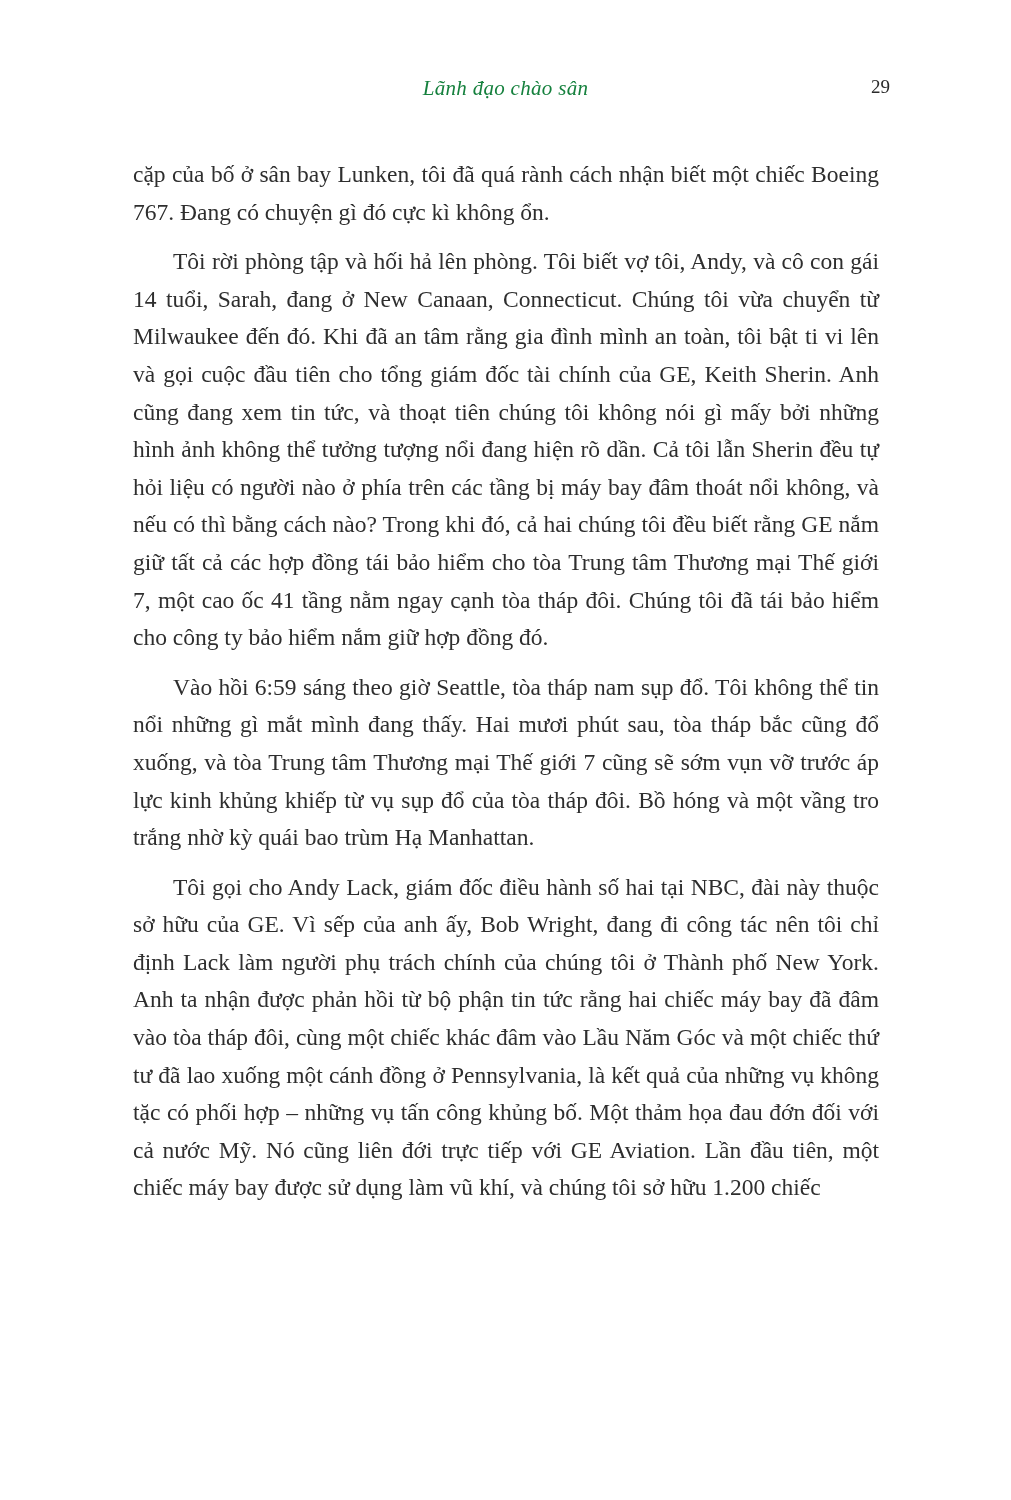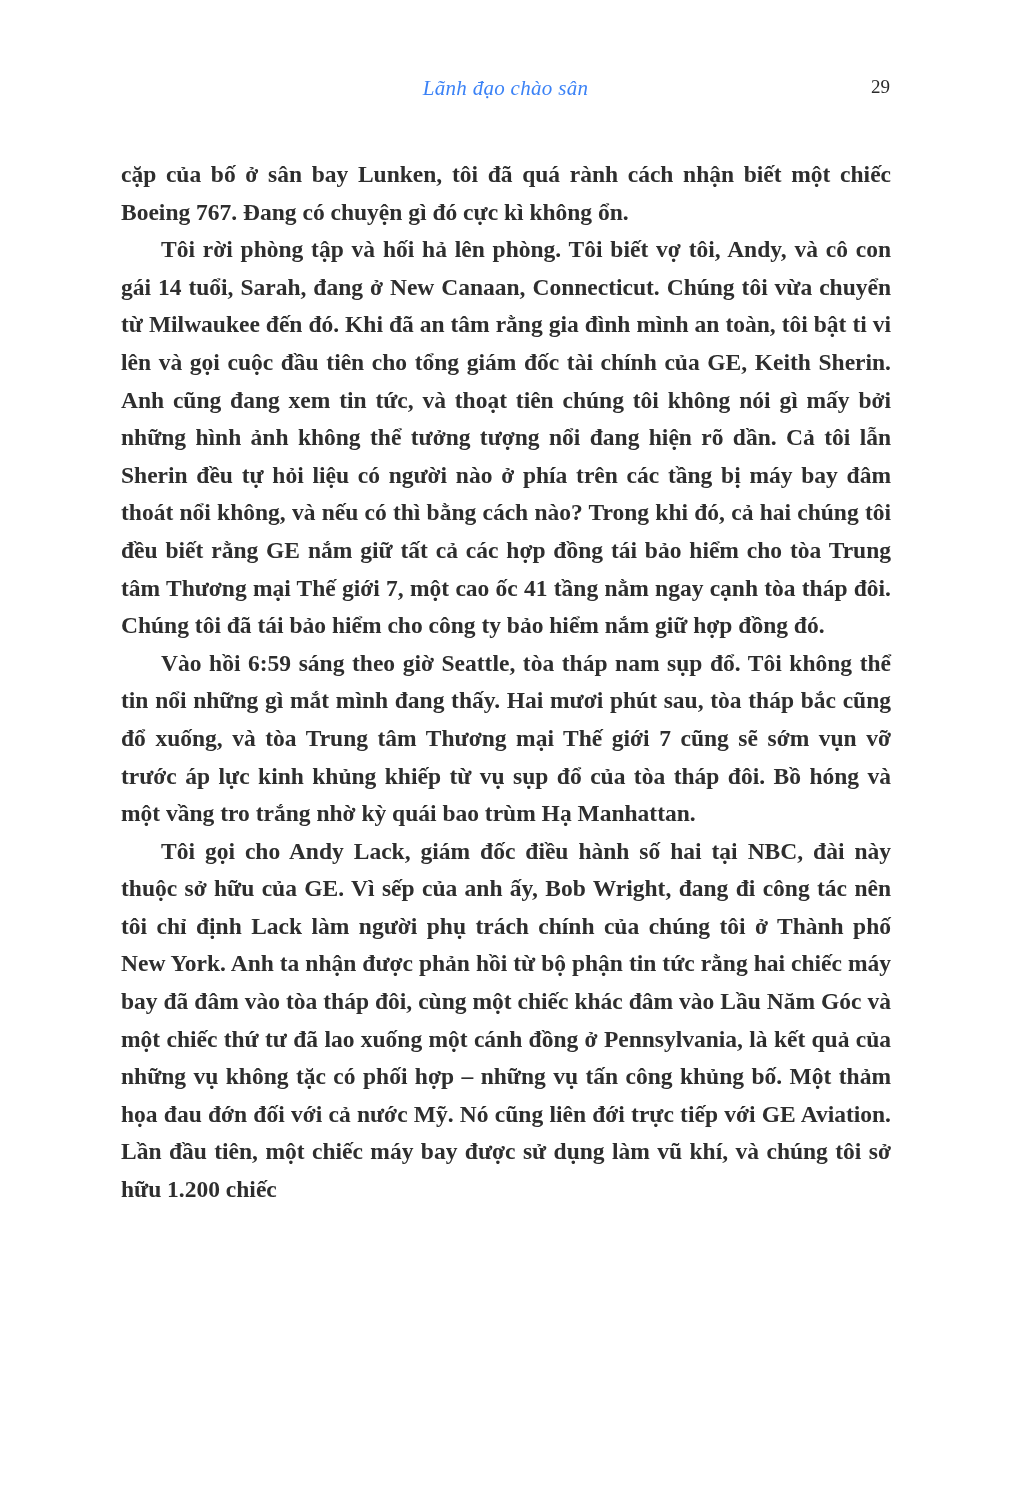--- a/index.html
+++ b/index.html
@@ -21,40 +21,39 @@
     position: relative;
     padding-top: 76px;
     height: 32px;
   }
   .header-title {
     display: block;
     text-align: center;
     font-style: italic;
     font-size: 21px;
     letter-spacing: 0.3px;
-    color: #3b82f6;
+    color: #15803d;
   }
   .page-number {
     position: absolute;
     top: 76px;
     right: 121px;
     font-size: 19px;
     color: #2b2b2b;
   }
   .body-text {
     margin: 48px 120px 0 121px;
     text-align: justify;
     font-size: 23.5px;
     line-height: 37.6px;
     color: #2e2e2e;
   }
   .body-text p {
-    margin: 0;
+    margin: 12px;
     padding: 0;
-    font-weight: bold;
   }
   .body-text p.indent {
     text-indent: 40px;
   }
 </style>
 </head>
 <body>
 
 <div class="page">
 

